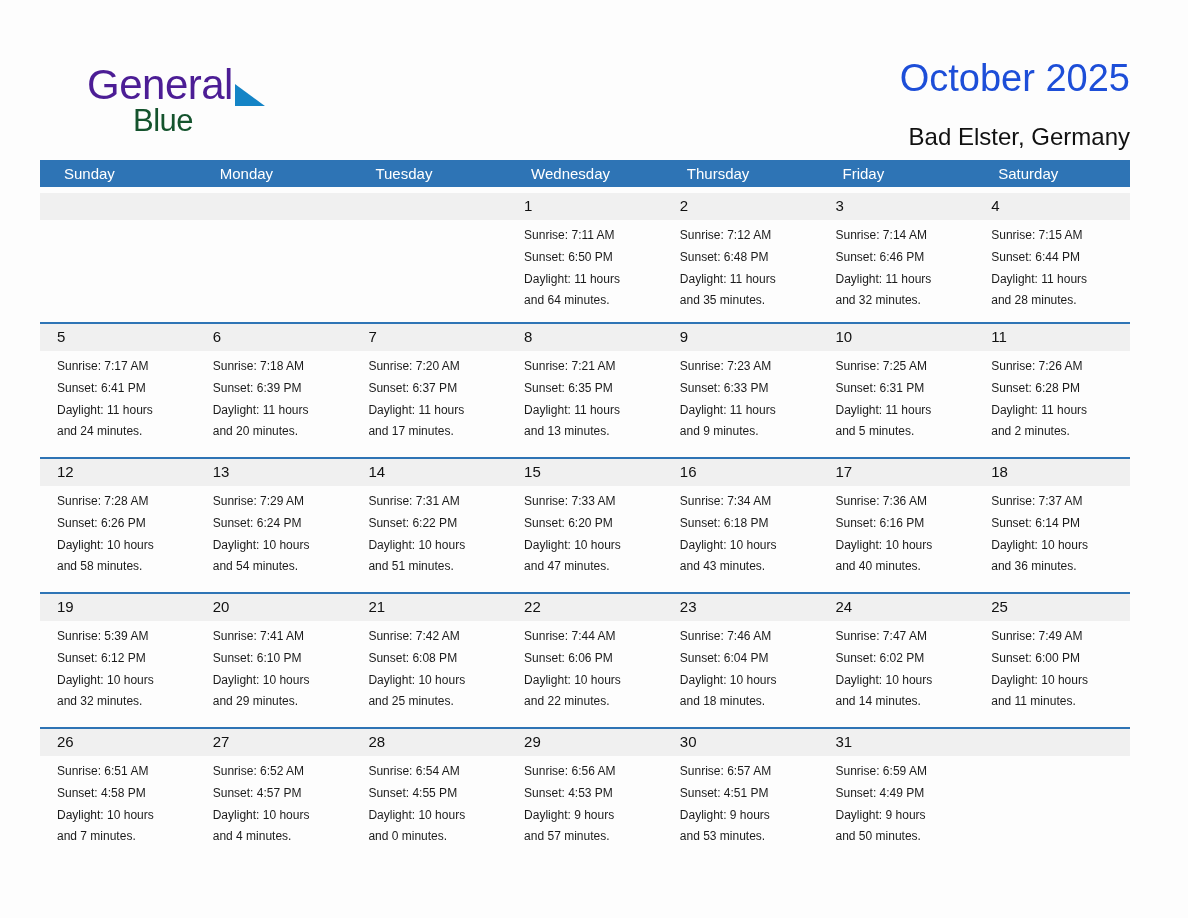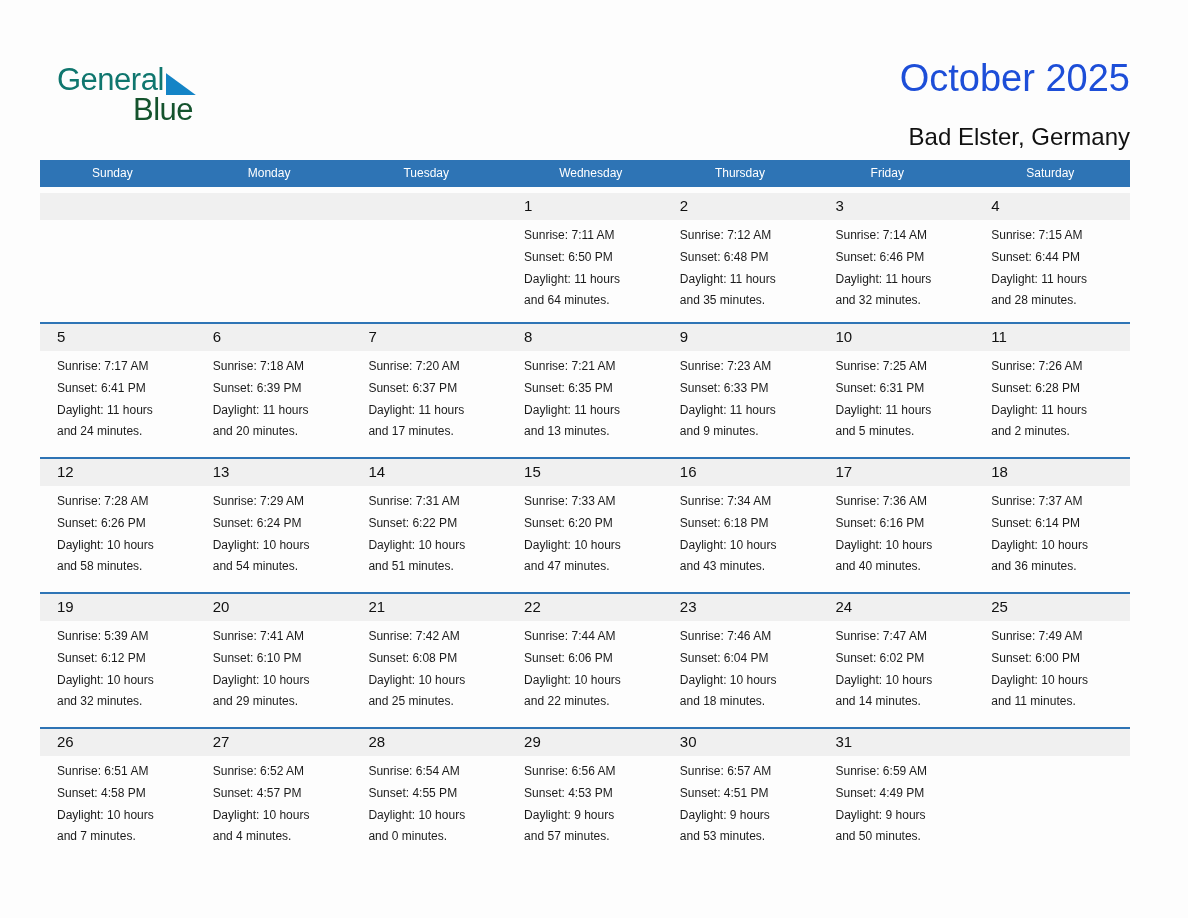--- a/index.html
+++ b/index.html
@@ -2,35 +2,35 @@
 <html><head>
 <meta charset="utf-8">
 <style>
   * { margin: 0; padding: 0; box-sizing: border-box; }
   html, body { width: 1188px; height: 918px; background: #fdfdfd;
     font-family: "Liberation Sans", sans-serif; color: #1b1b1b; overflow: hidden; }
 
   
   .logo { position: absolute; left: 57px; top: 64px; }
   .logo-line1 { display: flex; align-items: flex-end; }
-  .logo-general { font-size: 31px; color: #0f766e; letter-spacing: -0.5px; line-height: 1; }
+  .logo-general { font-size: 42px; color: #4c1d95; letter-spacing: -0.5px; line-height: 1; margin-left: 30px; }
   .logo-triangle { width: 30px; height: 22px; margin-left: 2px; background: #1484C6;
     clip-path: polygon(0 0, 100% 100%, 0 100%); }
   .logo-blue { font-size: 31px; color: #14532d; letter-spacing: -0.5px; line-height: 1;
     margin-left: 76px; margin-top: -1px; }
 
   .titleblock { position: absolute; right: 58px; top: 58px; text-align: right; }
   .cal-title { font-size: 38px; color: #1d4ed8; line-height: 1.1; }
   .cal-subtitle { font-size: 24px; color: #111; margin-top: 23px; }
 
   
   .calendar { position: absolute; left: 40px; top: 160px; width: 1090px; }
   .weekday-row { display: flex; background: #2E74B5; height: 27px; margin-bottom: 6px; }
-  .weekday { width: 14.2857%; color: #ffffff; font-size: 12px; line-height: 27px;
-    padding-left: 24px; overflow: hidden; white-space: nowrap; margin-left: 28px; }
+  .weekday { width: 14.2857%; color: #ffffff; font-size: 15px; line-height: 27px;
+    padding-left: 24px; overflow: hidden; white-space: nowrap; }
 
   .week { display: flex; height: 129px; }
   .week + .week { border-top: 2px solid #2E74B5; height: 135px; }
   .cell { width: 14.2857%; overflow: hidden; }
   .band { height: 27px; background: #F0F0F0; font-size: 15px; color: #111;
     line-height: 26px; padding-left: 17px; }
   .det { padding: 5px 8px 0 17px; font-size: 12px; line-height: 21.8px; color: #1b1b1b; }
   .ln { white-space: nowrap; }
 </style>
 </head>

